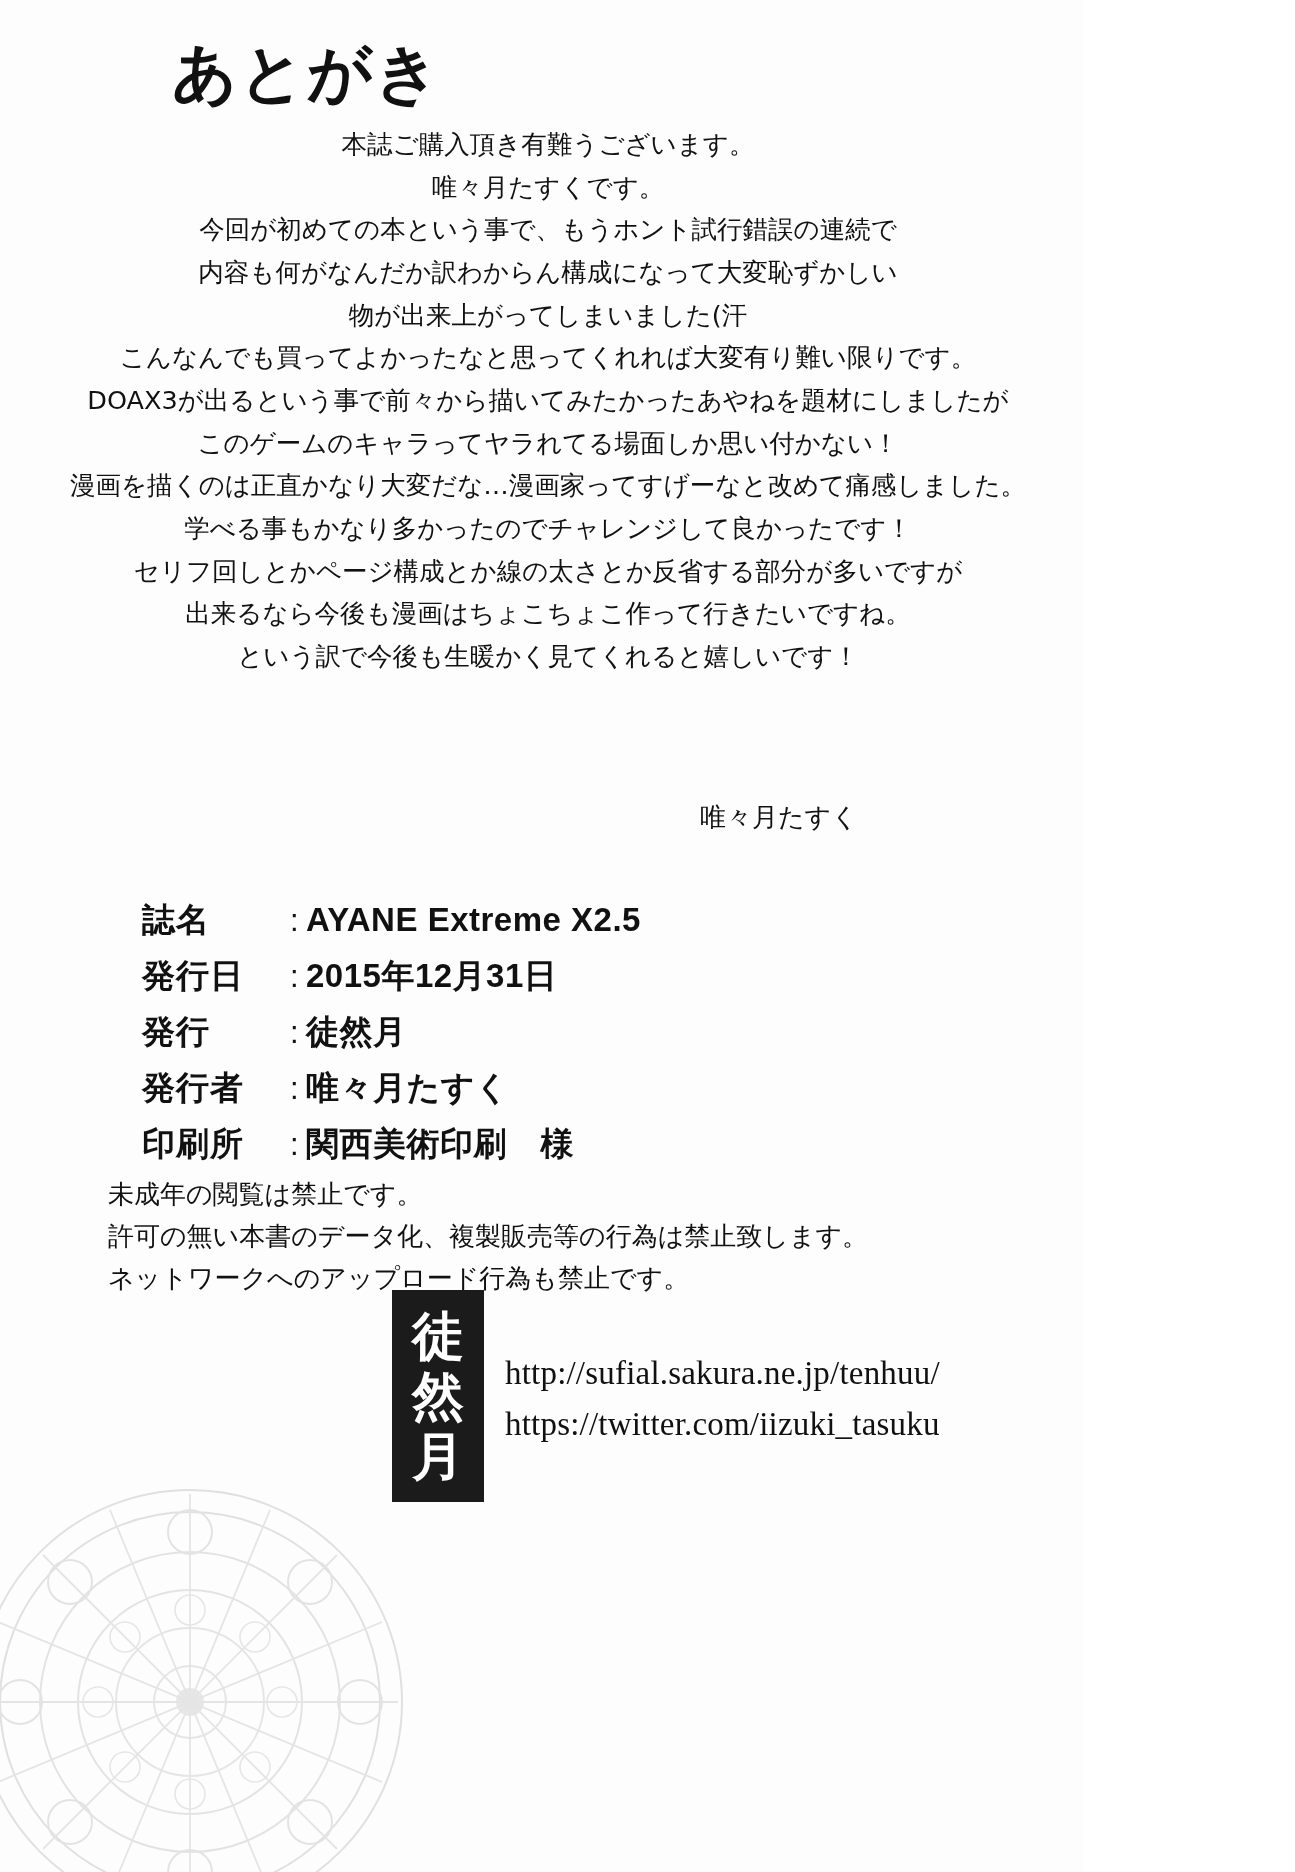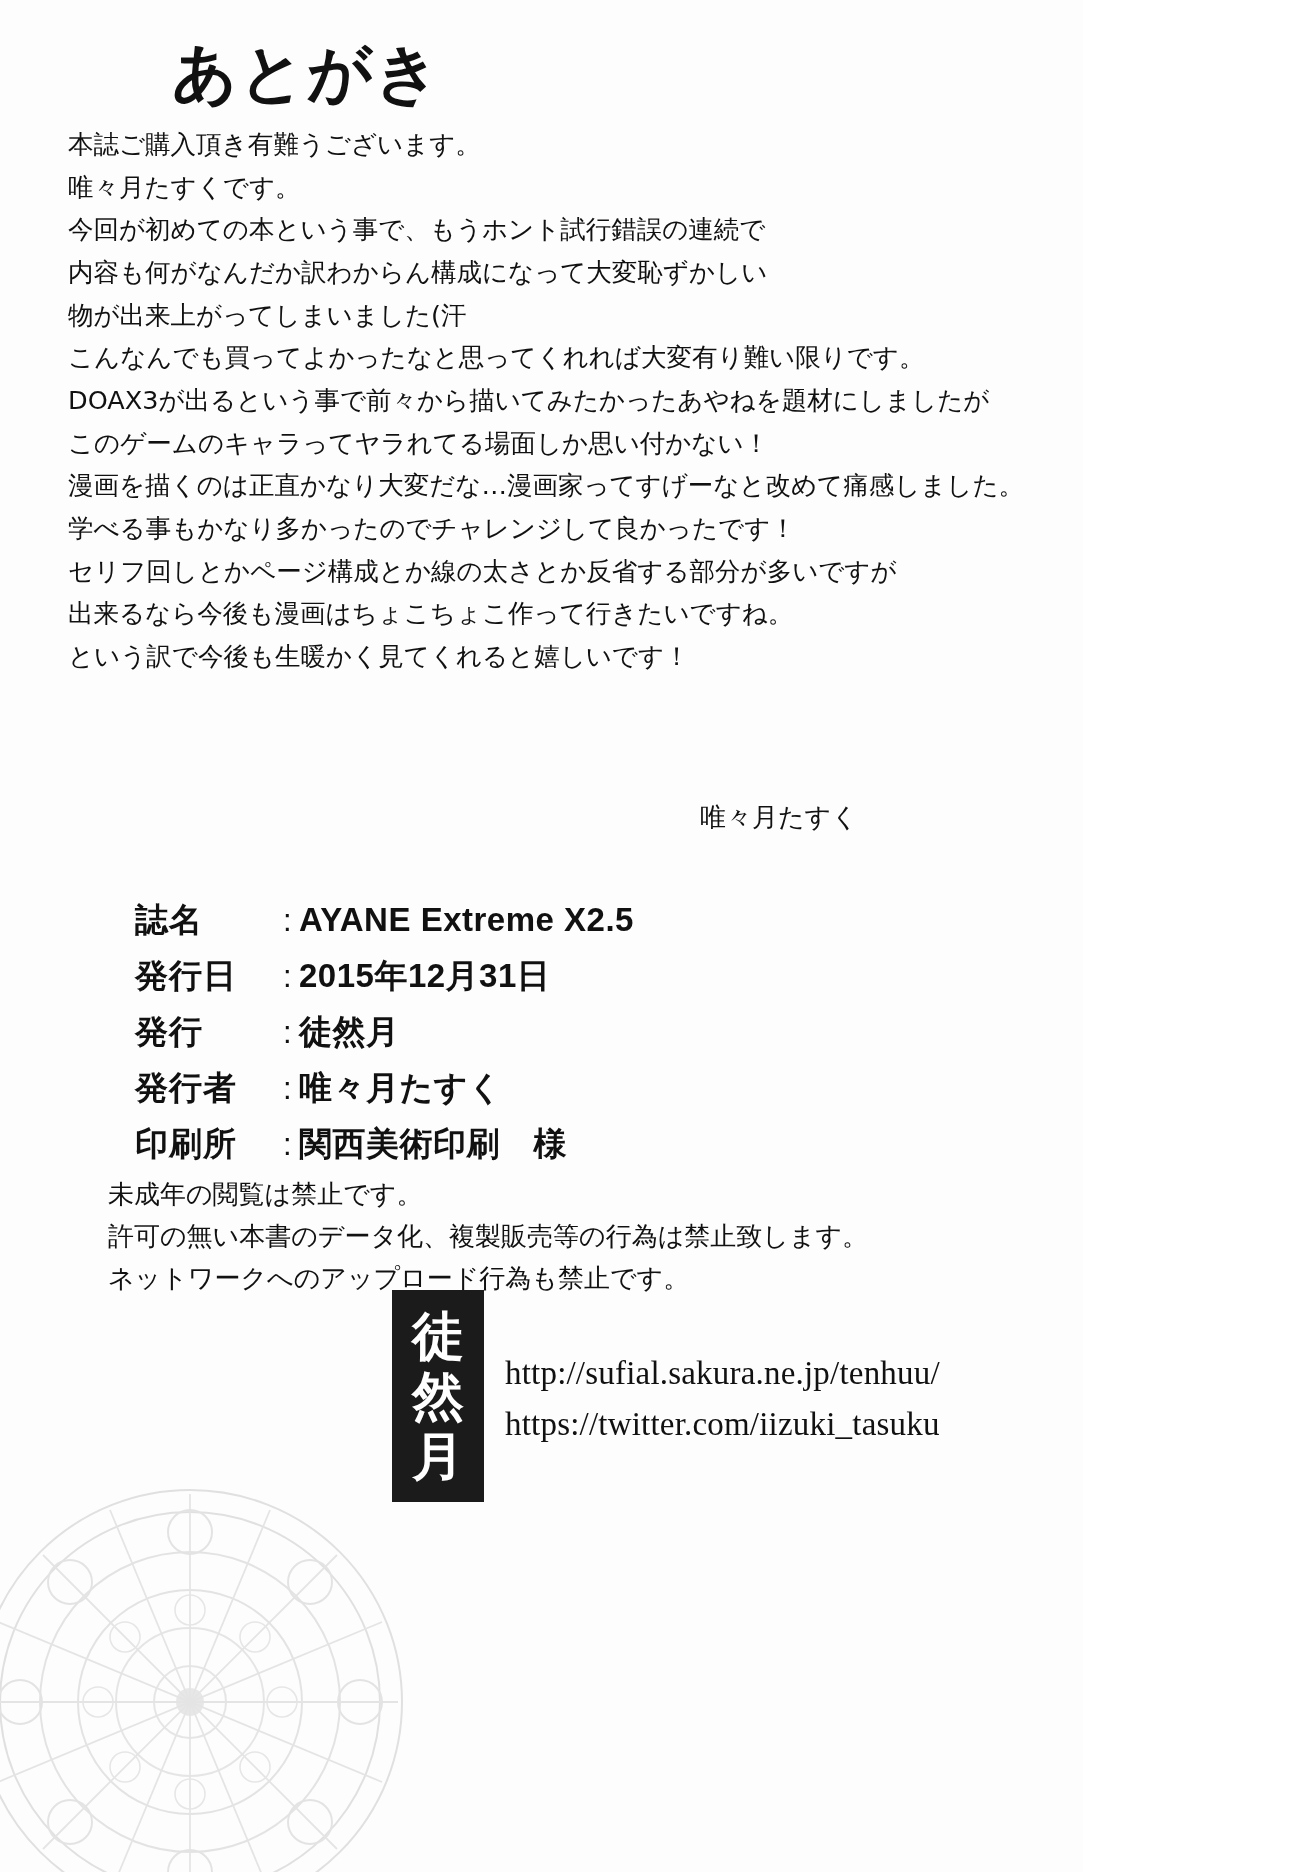--- a/index.html
+++ b/index.html
@@ -74,39 +74,40 @@
     top: 128px;
     width: 960px;
   }
   .afterword p {
     margin: 0 0 9px 0;
     font-size: 25.5px;
     line-height: 1.32;
     color: #111;
     white-space: pre;
     font-family: "DejaVu Sans", sans-serif;
+    text-align: center;
   }
   .afterword p.spacer {
     height: 22px;
     margin: 0;
   }
 
   .signature {
     position: absolute;
     left: 700px;
     top: 800px;
     font-size: 26px;
     color: #111;
     font-family: "DejaVu Sans", sans-serif;
   }
 
   
   .colophon {
     position: absolute;
-    left: 135px;
+    left: 142px;
     top: 898px;
   }
   .colophon-row {
     display: flex;
     align-items: baseline;
     margin-bottom: 11px;
   }
   .colophon-label {
     width: 148px;
     font-size: 33px;

